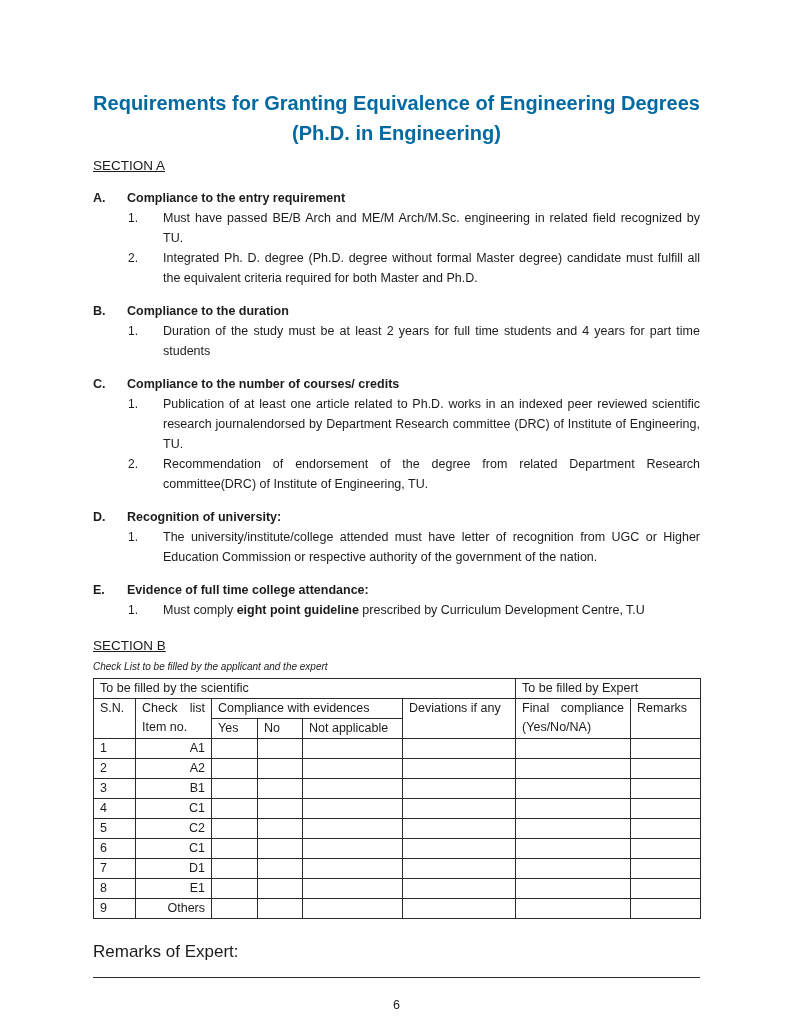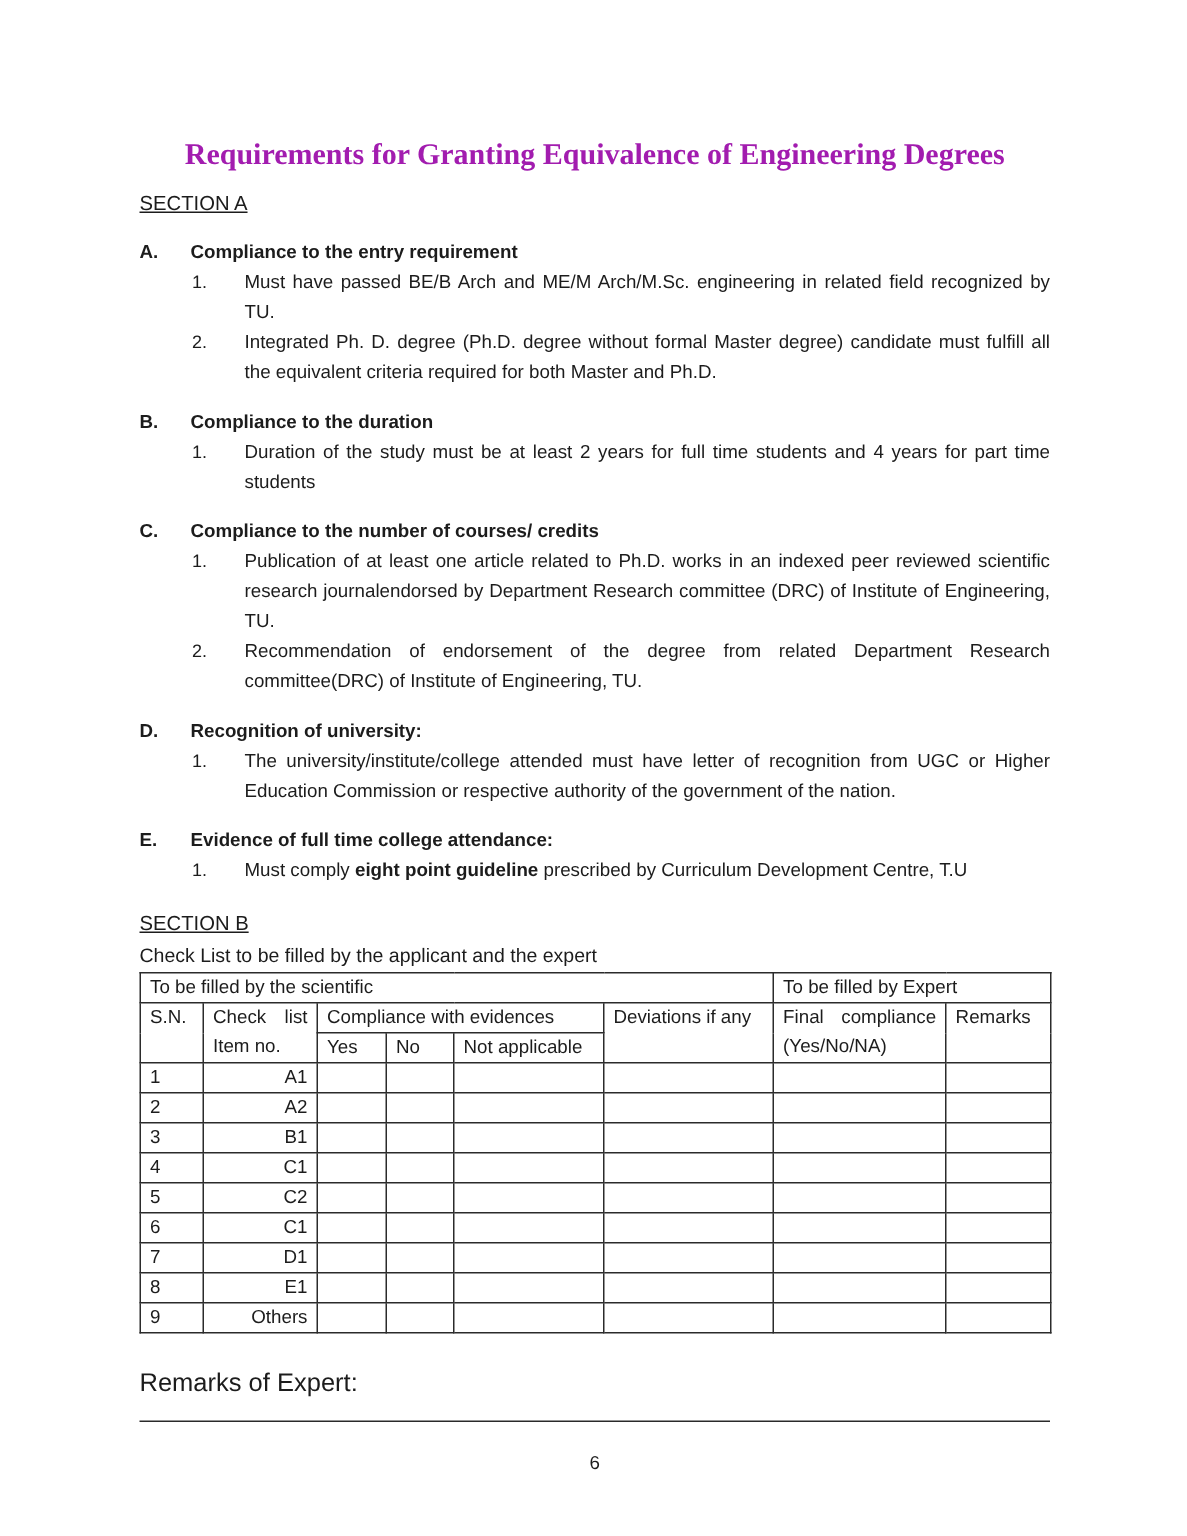--- a/index.html
+++ b/index.html
@@ -9,46 +9,46 @@
     font-family: "Liberation Sans", sans-serif;
     color: #1c1c1c;
     overflow: hidden;
   }
   .page {
     width: 791px; height: 1024px;
     padding: 88px 91px 0 93px;
   }
   
   .doc-title {
-    font-family: Liberation Serif, serif;
+    font-family: Liberation Sans, sans-serif;
     font-weight: bold;
     font-size: 20px;
     line-height: 30px;
     text-align: center;
-    color: #a21caf;
+    color: #0369a1;
   }
   
   .section-heading {
     font-size: 13.5px;
     font-weight: normal;
     text-decoration: underline;
     margin-top: 8px;
     line-height: 19px;
   }
   
   .item { margin-top: 13px; }
   .item-head { display: flex; font-weight: bold; font-size: 12.5px; line-height: 20px; }
   .item-letter { width: 34px; flex: none; }
   .item-heading { flex: 1; }
   .subitem { display: flex; margin-left: 35px; font-size: 12.5px; line-height: 20px; }
   .subitem-num { width: 35px; flex: none; font-size: 12px; }
   .subitem-text { flex: 1; text-align: justify; }
   .subitem-text b { font-weight: bold; }
   
-  .table-caption { font-size: 13px; line-height: 20px; margin-top: 2px; }
+  .table-caption { font-size: 10px; line-height: 20px; margin-top: 2px; font-style: italic; }
   
   table.checklist {
     border-collapse: collapse;
     margin-top: 1px;
     width: 607px;
     table-layout: fixed;
     font-size: 12.5px;
   }
   table.checklist td, table.checklist th {
     border: 1px solid #2b2b2b;
@@ -68,20 +68,21 @@
   .fill-line { border-bottom: 1.7px solid #2a2a2a; height: 16px; width: 100%; }
   .page-number { text-align: center; font-size: 12.5px; margin-top: 20px; }
 </style>
 </head>
 <body>
 
 <div class="page">
 
   <div class="doc-title">
     <div>Requirements for Granting Equivalence of Engineering Degrees</div>
+    <div>(Ph.D. in Engineering)</div>
   </div>
 
   <div class="section-heading">SECTION A</div>
 
   <div class="item">
     <div class="item-head">
       <span class="item-letter">A.</span>
       <span class="item-heading">Compliance to the entry requirement</span>
     </div>
     <div class="subitem">

